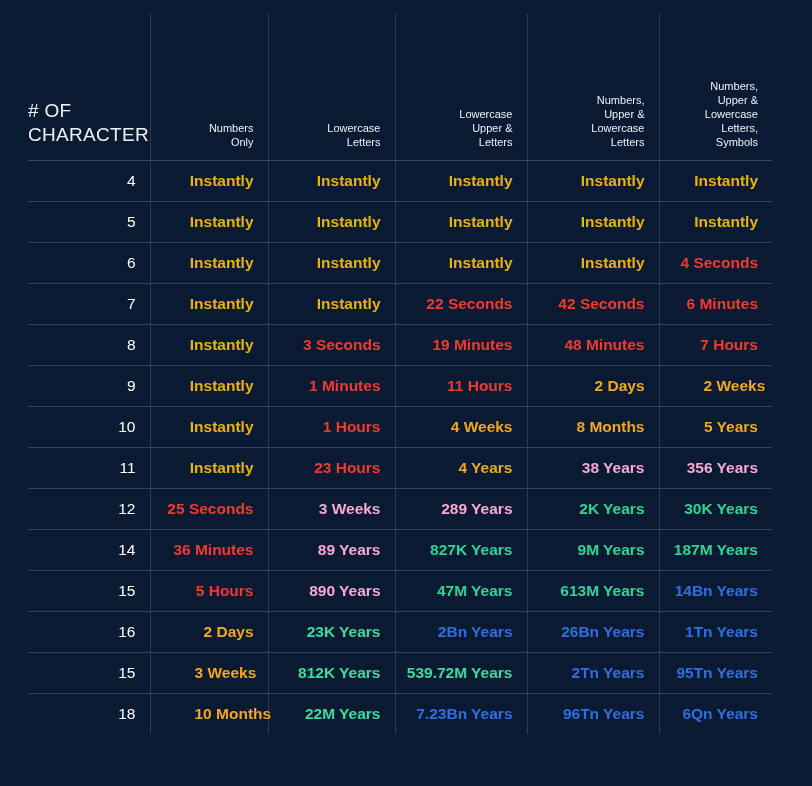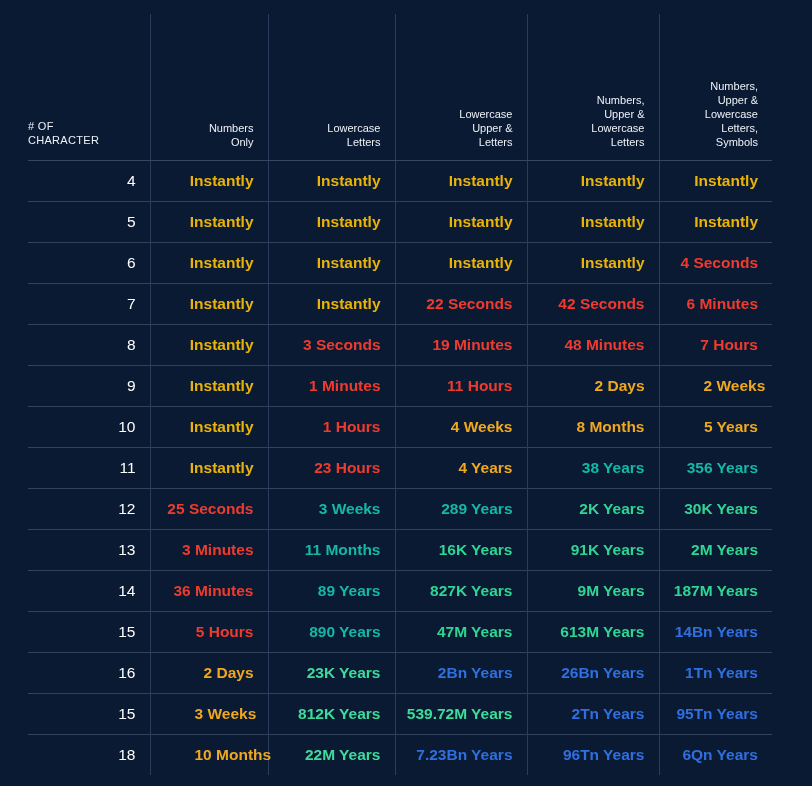--- a/index.html
+++ b/index.html
@@ -40,21 +40,21 @@
     font-weight: 400;
     line-height: 1.28;
     padding: 0 14px 10px 10px;
     height: 146px;
     border-right: 1px solid #2b3d5c;
     border-bottom: 1px solid #35485f;
     box-sizing: border-box;
   }
   thead th.col-head-0 {
     text-align: left;
-    font-size: 11px;
+    font-size: 19px;
     letter-spacing: 0.3px;
     padding-left: 0;
     padding-bottom: 12px;
   }
   thead th.last { border-right: none; }
 
   tbody td {
     text-align: right;
     font-size: 15.5px;
     font-weight: 700;
@@ -71,21 +71,21 @@
     font-weight: 400;
     font-size: 15.5px;
     padding-right: 14px;
   }
   tbody td.last { border-right: none; }
 
   
   .t-purple { color: #eab308; }
   .t-red    { color: #ef3b2d; }
   .t-orange { color: #f0a81e; padding-left: 44px; }
-  .t-gold   { color: #14b8a6; margin-left: 29px; }
+  .t-gold   { color: #f9a8d4; margin-left: 29px; }
   .t-green  { color: #2fd693; }
   .t-mint   { color: #3ddc9b; }
   .t-blue   { color: #2f6fe0; }
 </style>
 </head>
 <body>
 
 <div class="table-wrap">
   <table class="pw-table">
     <colgroup>
@@ -173,28 +173,20 @@
         </tr>
         <tr>
           <td class="idx">12</td>
           <td class="t-red">25 Seconds</td>
           <td class="t-gold">3 Weeks</td>
           <td class="t-gold">289 Years</td>
           <td class="t-green">2K Years</td>
           <td class="t-green last">30K Years</td>
         </tr>
         <tr>
-          <td class="idx">13</td>
-          <td class="t-red">3 Minutes</td>
-          <td class="t-gold">11 Months</td>
-          <td class="t-green">16K Years</td>
-          <td class="t-green">91K Years</td>
-          <td class="t-green last">2M Years</td>
-        </tr>
-        <tr>
           <td class="idx">14</td>
           <td class="t-red">36 Minutes</td>
           <td class="t-gold">89 Years</td>
           <td class="t-green">827K Years</td>
           <td class="t-green">9M Years</td>
           <td class="t-green last">187M Years</td>
         </tr>
         <tr>
           <td class="idx">15</td>
           <td class="t-red">5 Hours</td>

